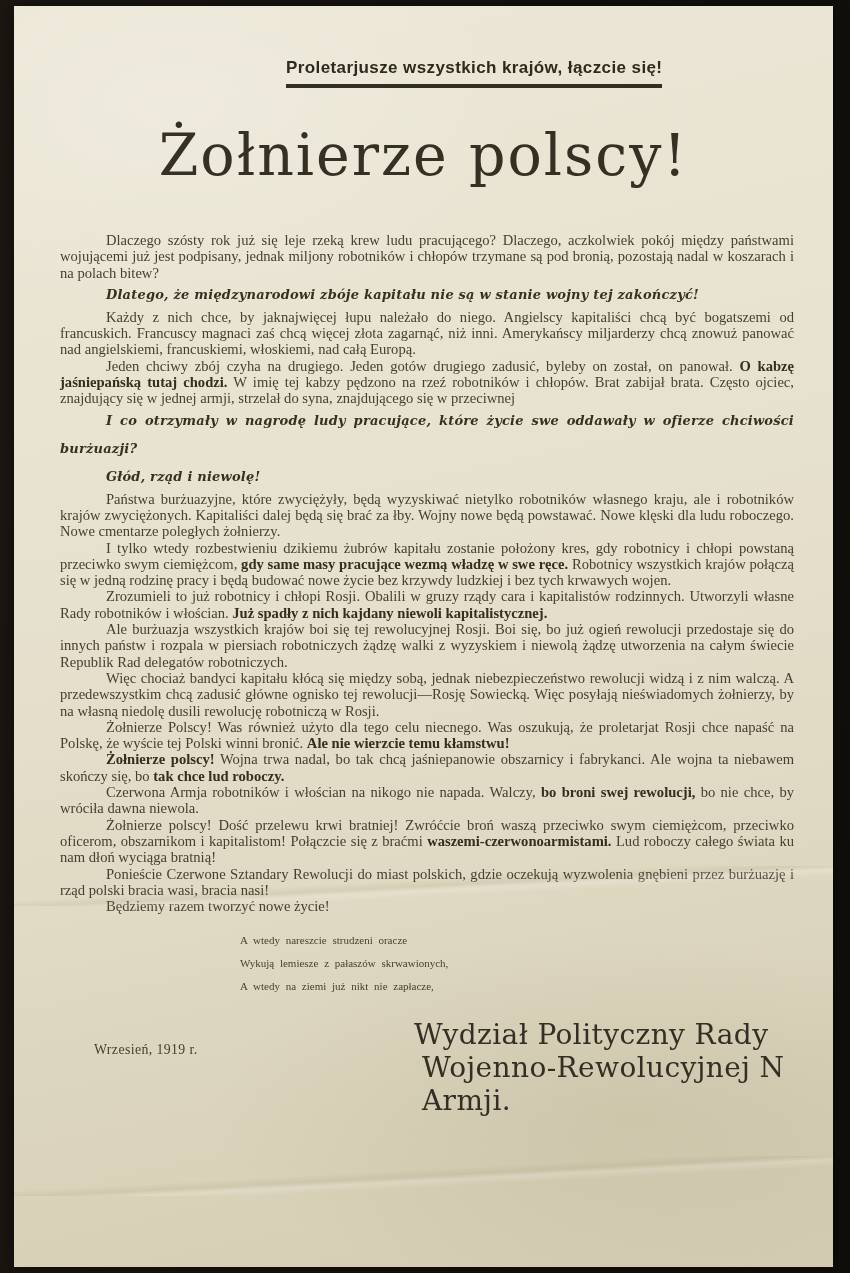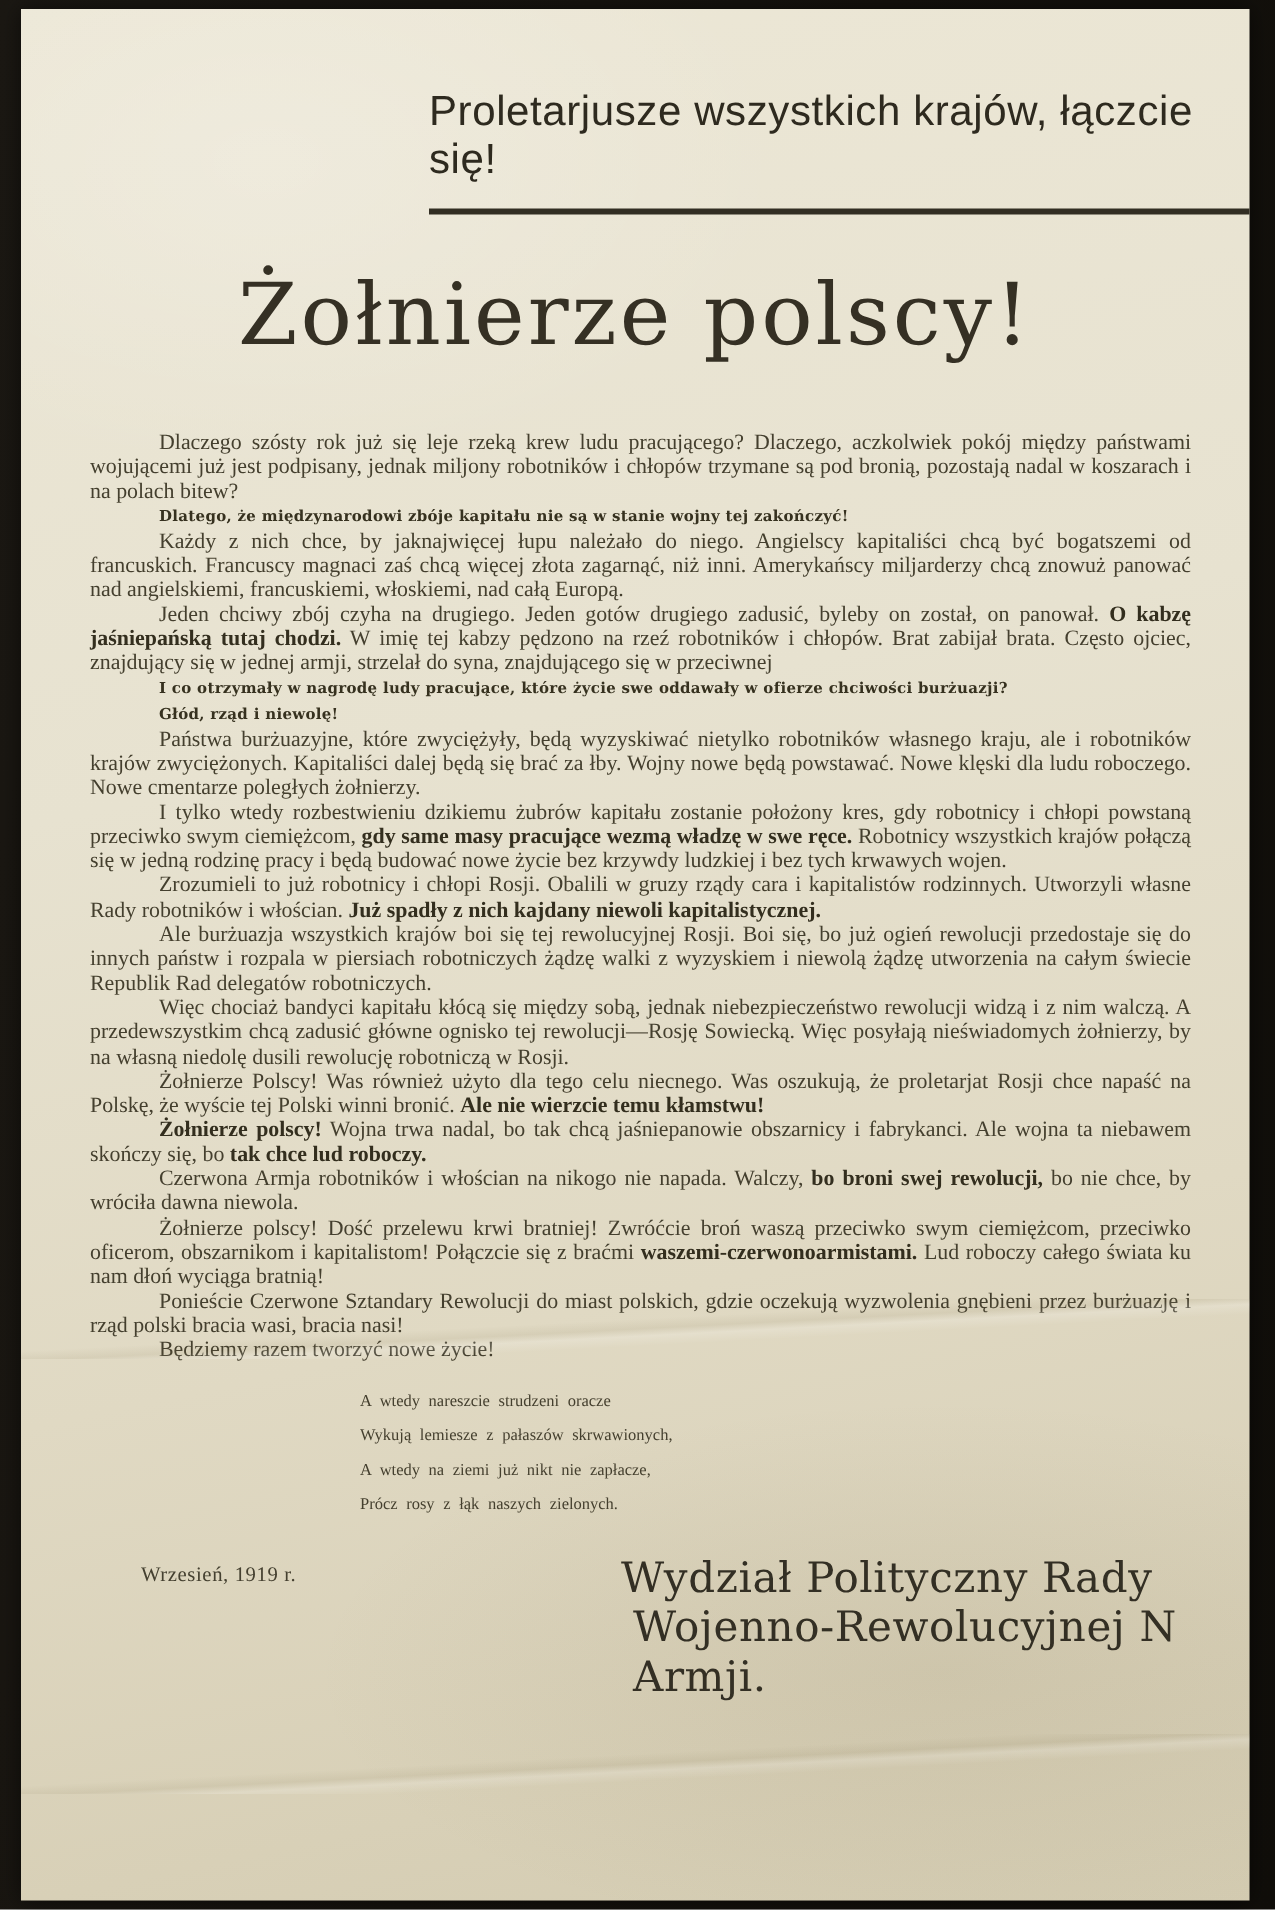--- a/index.html
+++ b/index.html
@@ -15,38 +15,38 @@
       radial-gradient(ellipse 500px 300px at 20% 8%, rgba(255,255,255,0.20), rgba(255,255,255,0) 70%),
       radial-gradient(ellipse 600px 260px at 75% 88%, rgba(110,96,60,0.10), rgba(110,96,60,0) 70%),
       linear-gradient(168deg,#ece7d6 0%,#e7e2d0 38%,#e0d9c3 66%,#d8d0b7 88%,#d3cbb1 100%);
     box-shadow:0 0 14px rgba(0,0,0,0.55);
     position:absolute;
   }
   .crease{position:absolute;left:0;width:100%;height:40px;pointer-events:none;
     background:linear-gradient(177deg, rgba(255,255,255,0) 42%, rgba(125,112,75,0.10) 50%, rgba(255,255,255,0.18) 56%, rgba(255,255,255,0) 64%);}
   .slogan{
     display:inline-block;margin:52px 0 0 272px;
-    font-family:"Liberation Sans", sans-serif;font-weight:400;
-    font-size:28px;letter-spacing:0.4px;color:#2e2a1f;
-    padding-bottom:17px;border-bottom:4.5px solid #322e23;
+    font-family:"Liberation Sans", sans-serif;font-weight:700;
+    font-size:17px;letter-spacing:0.4px;color:#2e2a1f;
+    padding-bottom:6px;border-bottom:4.5px solid #322e23;
   }
   .title{
     margin-top:34px;text-align:center;
     font-family:"DejaVu Serif", serif;font-weight:500;
     font-size:57px;letter-spacing:2px;color:#353024;
   }
   .body-text{
     margin:44px 39px 0 46px;
     text-align:justify;
     font-size:14.6px;line-height:16.3px;color:#443f2e;
   }
   .body-text p{margin:0;text-indent:46px;}
   .body-text p.emphasis{
-    font-family:"DejaVu Serif", serif;font-weight:bold;
-    font-size:10px;line-height:17px;color:#36311f;letter-spacing:0.2px;
+    font-family:"DejaVu Serif", serif;font-style:italic;font-weight:bold;
+    font-size:13px;line-height:28px;color:#36311f;letter-spacing:0.2px;
   }
   .b{font-weight:bold;color:#332e1e;}
   .poem{
     margin:15px 0 0 226px;
     font-size:11px;line-height:23px;color:#443f2e;word-spacing:3px;
   }
   .signature{
     margin:20px 0 0 400px;
     font-family:"DejaVu Serif", serif;
     font-size:28px;line-height:33px;color:#332f24;letter-spacing:0.4px;
@@ -87,21 +87,20 @@
       <p class="normal"><span>Czerwona Armja robotników i włościan na nikogo nie napada. Walczy, </span><span class="b">bo broni swej rewolucji,</span><span> bo nie chce, by wróciła dawna niewola.</span></p>
       <p class="normal"><span>Żołnierze polscy! Dość przelewu krwi bratniej! Zwróćcie broń waszą przeciwko swym ciemiężcom, przeciwko oficerom, obszarnikom i kapitalistom! Połączcie się z braćmi </span><span class="b">waszemi-czerwonoarmistami.</span><span> Lud roboczy całego świata ku nam dłoń wyciąga bratnią!</span></p>
       <p class="normal"><span>Ponieście Czerwone Sztandary Rewolucji do miast polskich, gdzie oczekują wyzwolenia gnębieni przez burżuazję i rząd polski bracia wasi, bracia nasi!</span></p>
       <p class="normal"><span>Będziemy razem tworzyć nowe życie!</span></p>
     </div>
 
   <div class="poem">
       <div>A wtedy nareszcie strudzeni oracze</div>
       <div>Wykują lemiesze z pałaszów skrwawionych,</div>
       <div>A wtedy na ziemi już nikt nie zapłacze,</div>
-      <div>Prócz rosy z łąk naszych zielonych.</div>
     </div>
 
   <div class="signature">
       <div>Wydział Polityczny Rady</div>
       <div class="line2">Wojenno-Rewolucyjnej N Armji.</div>
     </div>
 
   <div class="date">Wrzesień, 1919 r.</div>
 </div>
 

